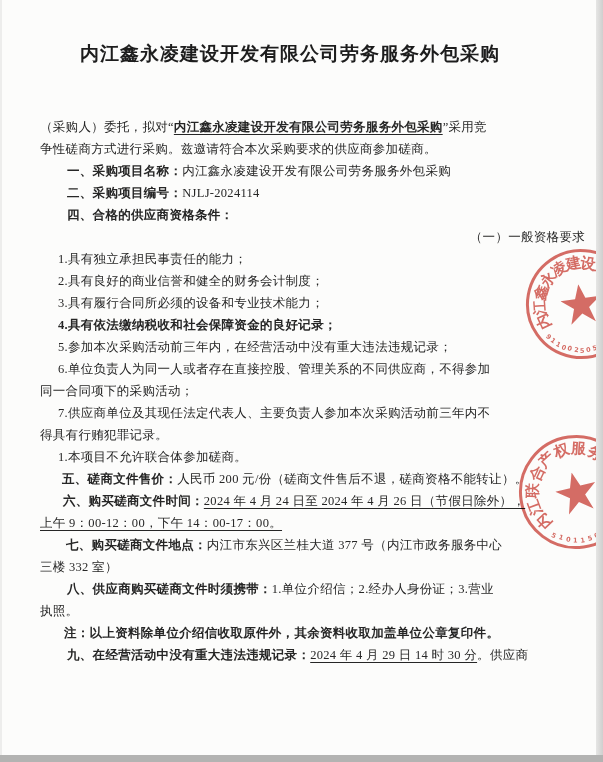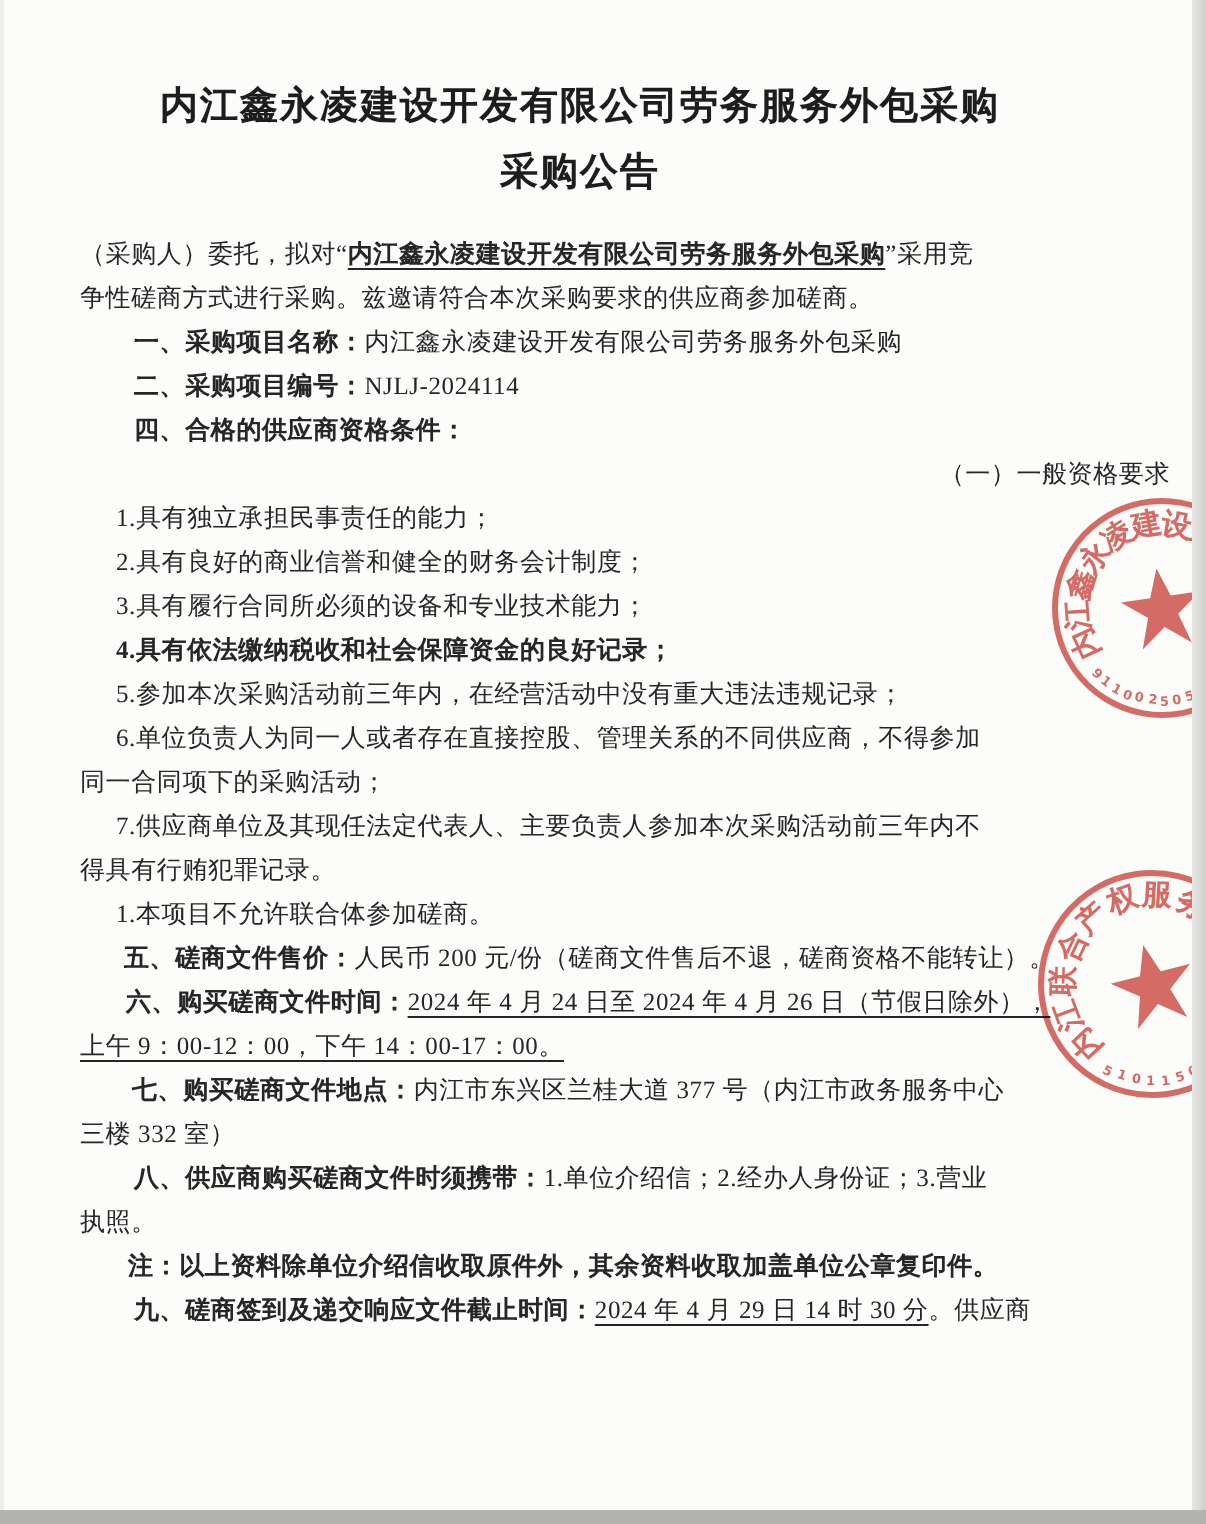--- a/index.html
+++ b/index.html
@@ -62,21 +62,20 @@
     background:#ededec;z-index:9;
   }
 </style>
 </head>
 <body>
 
 <div class="page">
 
   <h1 class="title">
     <span class="tl">内江鑫永凌建设开发有限公司劳务服务外包采购</span>
-    <span class="tl">采购公告</span>
   </h1>
 
   <div class="doc-body">
       <div class="line"><span>（采购人）委托，拟对“</span><span class="seg-b seg-u">内江鑫永凌建设开发有限公司劳务服务外包采购</span><span>”采用竞</span></div>
       <div class="line"><span>争性磋商方式进行采购。兹邀请符合本次采购要求的供应商参加磋商。</span></div>
       <div class="line" style="padding-left: 27px;"><span class="seg-b">一、采购项目名称：</span><span>内江鑫永凌建设开发有限公司劳务服务外包采购</span></div>
       <div class="line" style="padding-left: 27px;"><span class="seg-b">二、采购项目编号：</span><span>NJLJ-2024114</span></div>
       <div class="line" style="padding-left: 27px;"><span class="seg-b">四、合格的供应商资格条件：</span></div>
       <div class="line" style="padding-left: 25px; text-align: right;"><span>（一）一般资格要求</span></div>
       <div class="line" style="padding-left: 18px;"><span>1.具有独立承担民事责任的能力；</span></div>
@@ -90,21 +89,21 @@
       <div class="line"><span>得具有行贿犯罪记录。</span></div>
       <div class="line" style="padding-left: 18px;"><span>1.本项目不允许联合体参加磋商。</span></div>
       <div class="line" style="padding-left: 22px;"><span class="seg-b">五、磋商文件售价：</span><span>人民币 200 元/份（磋商文件售后不退，磋商资格不能转让）。</span></div>
       <div class="line" style="padding-left: 23px;"><span class="seg-b">六、购买磋商文件时间：</span><span class="seg-u">2024 年 4 月 24 日至 2024 年 4 月 26 日（节假日除外），</span></div>
       <div class="line"><span class="seg-u">上午 9：00-12：00，下午 14：00-17：00。</span></div>
       <div class="line" style="padding-left: 26px;"><span class="seg-b">七、购买磋商文件地点：</span><span>内江市东兴区兰桂大道 377 号（内江市政务服务中心</span></div>
       <div class="line"><span>三楼 332 室）</span></div>
       <div class="line" style="padding-left: 27px;"><span class="seg-b">八、供应商购买磋商文件时须携带：</span><span>1.单位介绍信；2.经办人身份证；3.营业</span></div>
       <div class="line"><span>执照。</span></div>
       <div class="line" style="padding-left: 24px;"><span class="seg-b">注：以上资料除单位介绍信收取原件外，其余资料收取加盖单位公章复印件。</span></div>
-      <div class="line" style="padding-left: 27px;"><span class="seg-b">九、磋商签到及递交响应文件截止时间：</span><span class="seg-u">2024 年 4 月 29 日 14 时 30 分</span><span>。供应商</span></div>
+      <div class="line" style="padding-left: 27px;"><span class="seg-b">九、在经营活动中没有重大违法违规记录：</span><span class="seg-u">2024 年 4 月 29 日 14 时 30 分</span><span>。供应商</span></div>
     </div>
 
   <div class="stamp" style="left: 523px; top: 246px; height: 116px; width: 116px; transform: rotate(10deg); color: rgb(207, 77, 68);">
       <div class="ring" style="top: 3px; left: 3px; height: 110px; width: 110px;"></div>
       <div class="star" style="height: 40px; width: 40px; top: 38px; left: 38px; transform: rotate(-18deg);"></div>
       <span class="ch" style="font-size: 15px; line-height: 15px; height: 15px; width: 15px; left: 16.9148px; top: 74.0166px; transform: rotate(-125deg);">内</span>
       <span class="ch" style="font-size: 15px; line-height: 15px; height: 15px; width: 15px; left: 10.7469px; top: 60.5345px; transform: rotate(-104.167deg);">江</span>
       <span class="ch" style="font-size: 15px; line-height: 15px; height: 15px; width: 15px; left: 9.77723px; top: 45.7402px; transform: rotate(-83.3333deg);">鑫</span>
       <span class="ch" style="font-size: 15px; line-height: 15px; height: 15px; width: 15px; left: 14.1326px; top: 31.5683px; transform: rotate(-62.5deg);">永</span>
       <span class="ch" style="font-size: 15px; line-height: 15px; height: 15px; width: 15px; left: 23.2434px; top: 19.872px; transform: rotate(-41.6667deg);">凌</span>

